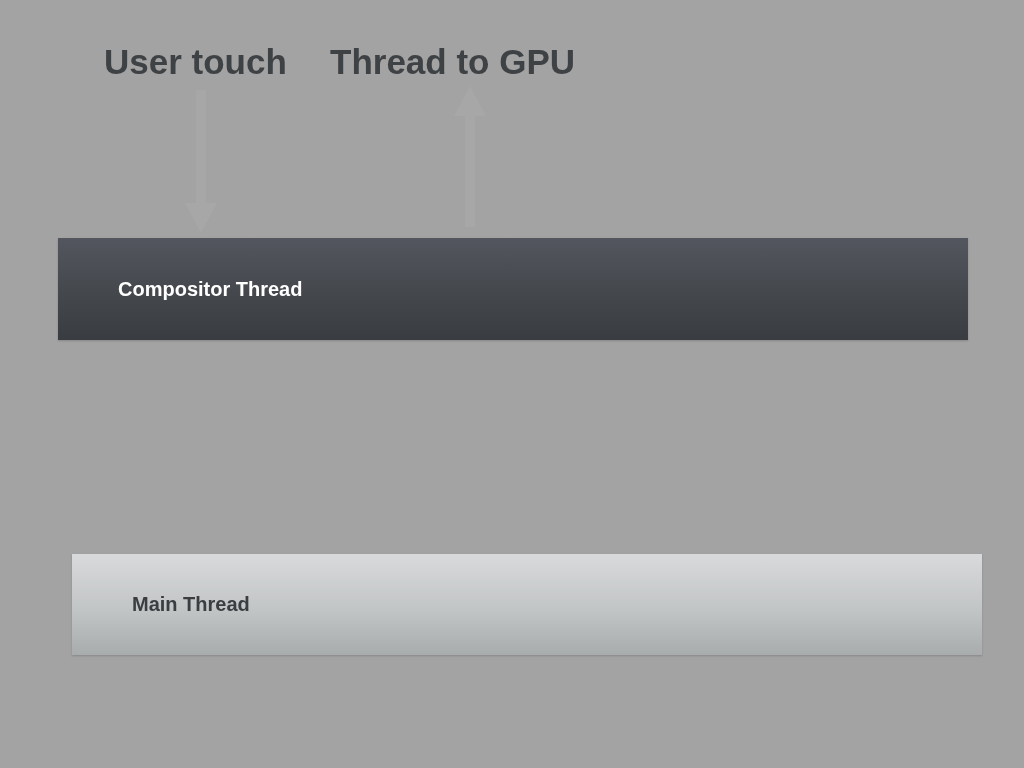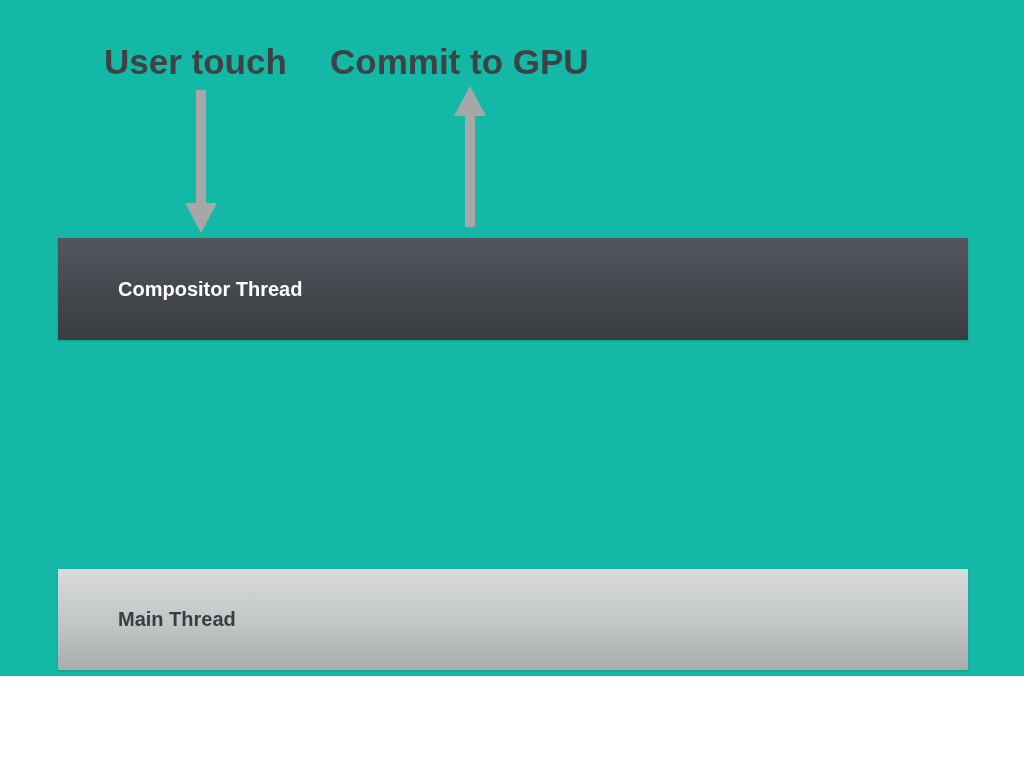--- a/index.html
+++ b/index.html
@@ -4,22 +4,22 @@
 <style>
   html, body {
     margin: 0;
     padding: 0;
     background: #ffffff;
     font-family: "Liberation Sans", sans-serif;
   }
   .stage {
     position: relative;
     width: 1024px;
-    height: 676px;
-    background: #14b8a6;
+    height: 768px;
+    background: #a3a3a3;
     overflow: hidden;
   }
   .top-label {
     position: absolute;
     top: 42px;
     font-size: 35px;
     font-weight: 700;
     color: #3f4245;
     letter-spacing: 0px;
     white-space: nowrap;
@@ -91,34 +91,35 @@
     font-weight: 700;
     white-space: nowrap;
   }
   .compositor-bar {
     top: 238px;
     height: 102px;
     background: linear-gradient(to bottom, #53565e 0%, #44474c 55%, #393c41 100%);
   }
   .compositor-bar .bar-label { color: #ffffff; }
   .main-bar {
-    top: 569px;
+    top: 554px;
     height: 101px;
     background: linear-gradient(to bottom, #d8dadb 0%, #c2c5c6 55%, #a8acac 100%);
+    margin-left: 14px;
   }
   .main-bar .bar-label { color: #3a3e41; }
 </style>
 </head>
 <body>
 
 <div class="stage">
 
   <div class="top-label label-user-touch">User touch</div>
 
-  <div class="top-label label-commit-gpu">Commit to GPU</div>
+  <div class="top-label label-commit-gpu">Thread to GPU</div>
 
   <div class="arrow arrow-down">
     <div class="shaft"></div>
     <div class="head"></div>
   </div>
 
   <div class="arrow arrow-up">
     <div class="head"></div>
     <div class="shaft"></div>
   </div>

